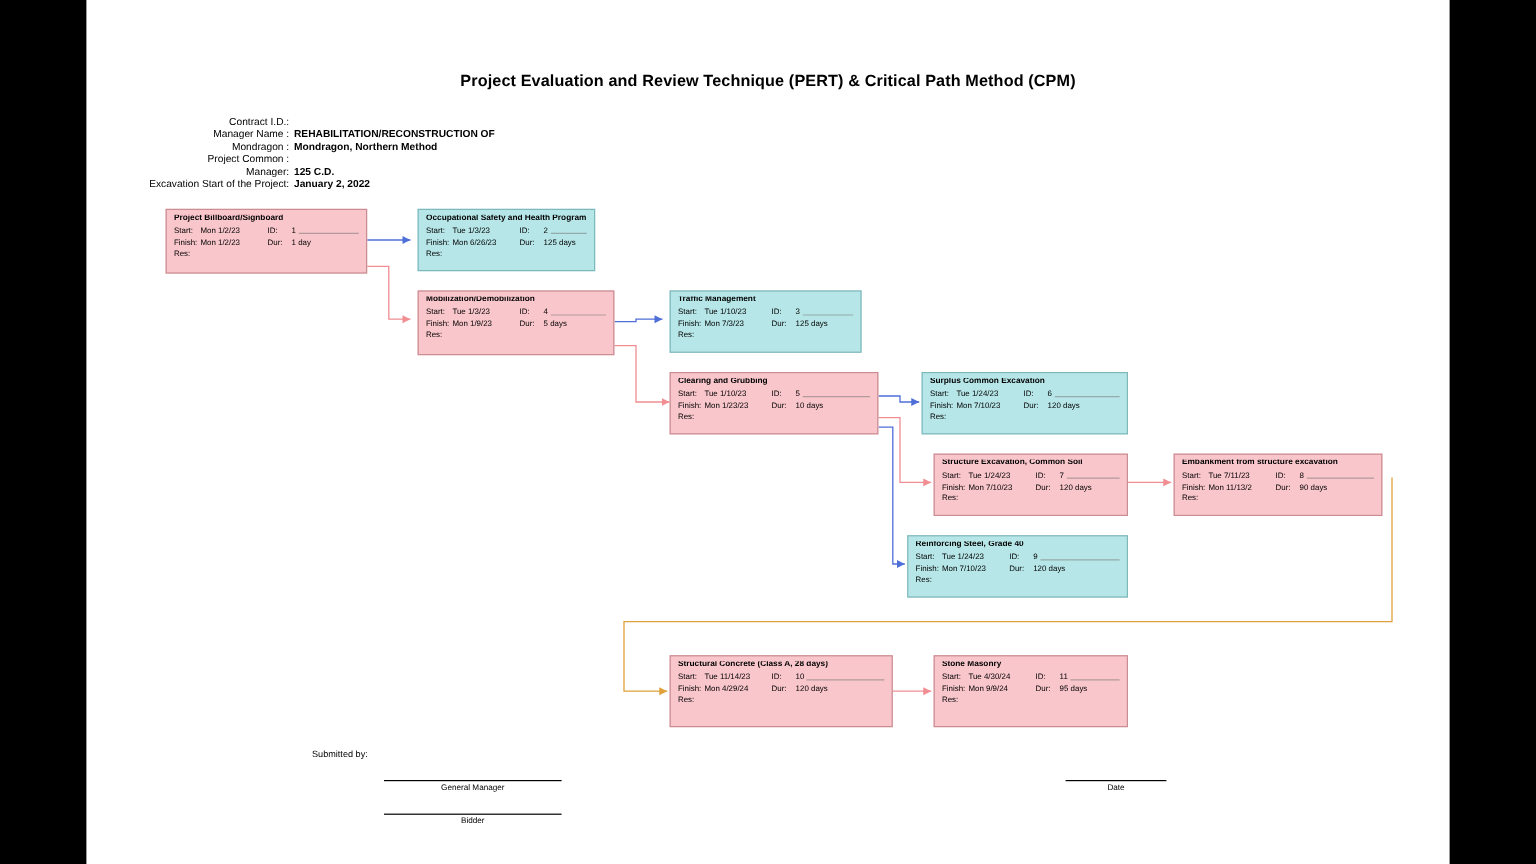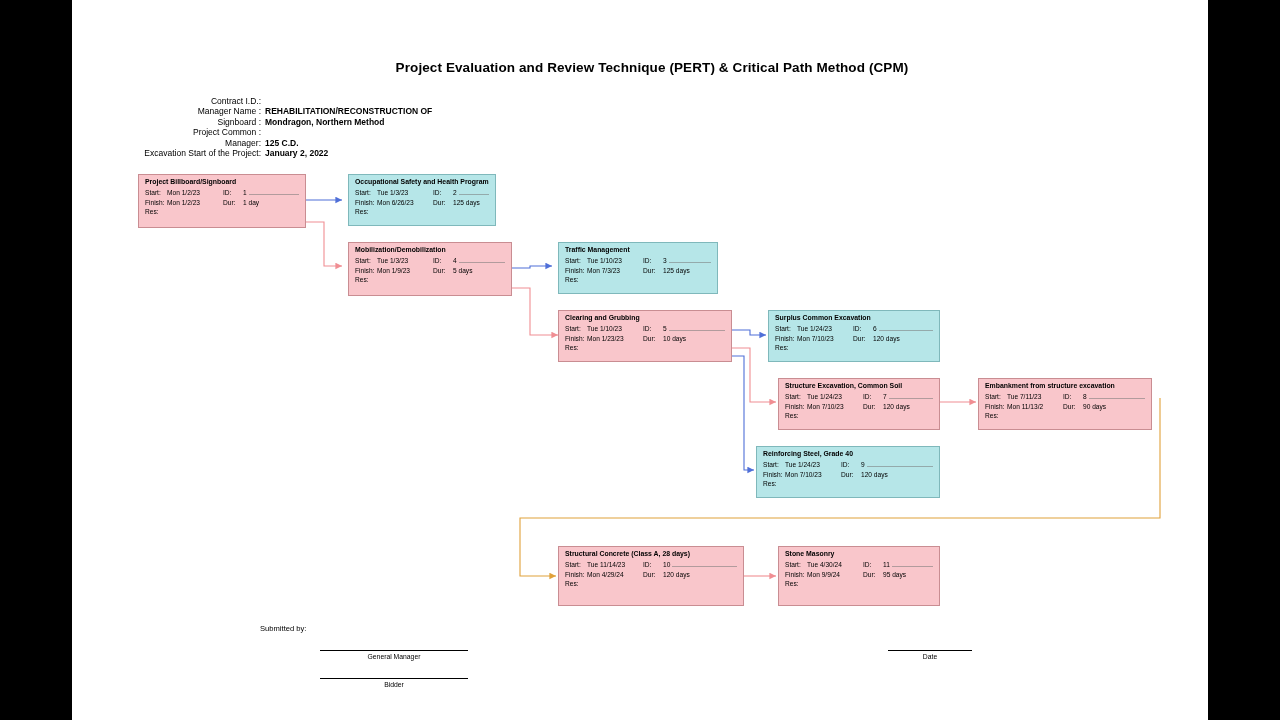--- a/index.html
+++ b/index.html
@@ -16,37 +16,36 @@
   #page {
     position: absolute;
     left: 72px;
     top: 0px;
     width: 1136px;
     height: 720px;
     background: #ffffff;
   }
   #title {
     position: absolute;
-    left: 12px;
+    left: 0;
     top: 60px;
     width: 1136px;
     text-align: center;
     font-size: 13.5px;
     font-weight: bold;
     color: #000;
     letter-spacing: 0.1px;
   }
   
   .info {
     position: absolute;
     left: 48px;
     top: 96px;
     font-size: 8.5px;
     color: #000;
-    margin-left: 20px;
   }
   .info-row {
     display: flex;
     align-items: baseline;
     height: 10.4px;
   }
   .info-label {
     width: 121px;
     text-align: right;
     padding-right: 4px;
@@ -129,21 +128,21 @@
   <div class="info">
     <div class="info-row">
       <span class="info-label">Contract I.D.:</span>
       <span class="info-value"></span>
     </div>
     <div class="info-row">
       <span class="info-label">Manager Name :</span>
       <span class="info-value">REHABILITATION/RECONSTRUCTION OF</span>
     </div>
     <div class="info-row">
-      <span class="info-label">Signboard :</span>
+      <span class="info-label">Mondragon :</span>
       <span class="info-value">Mondragon, Northern Method</span>
     </div>
     <div class="info-row">
       <span class="info-label">Project Common :</span>
       <span class="info-value"></span>
     </div>
     <div class="info-row">
       <span class="info-label">Manager:</span>
       <span class="info-value">125 C.D.</span>
     </div>

